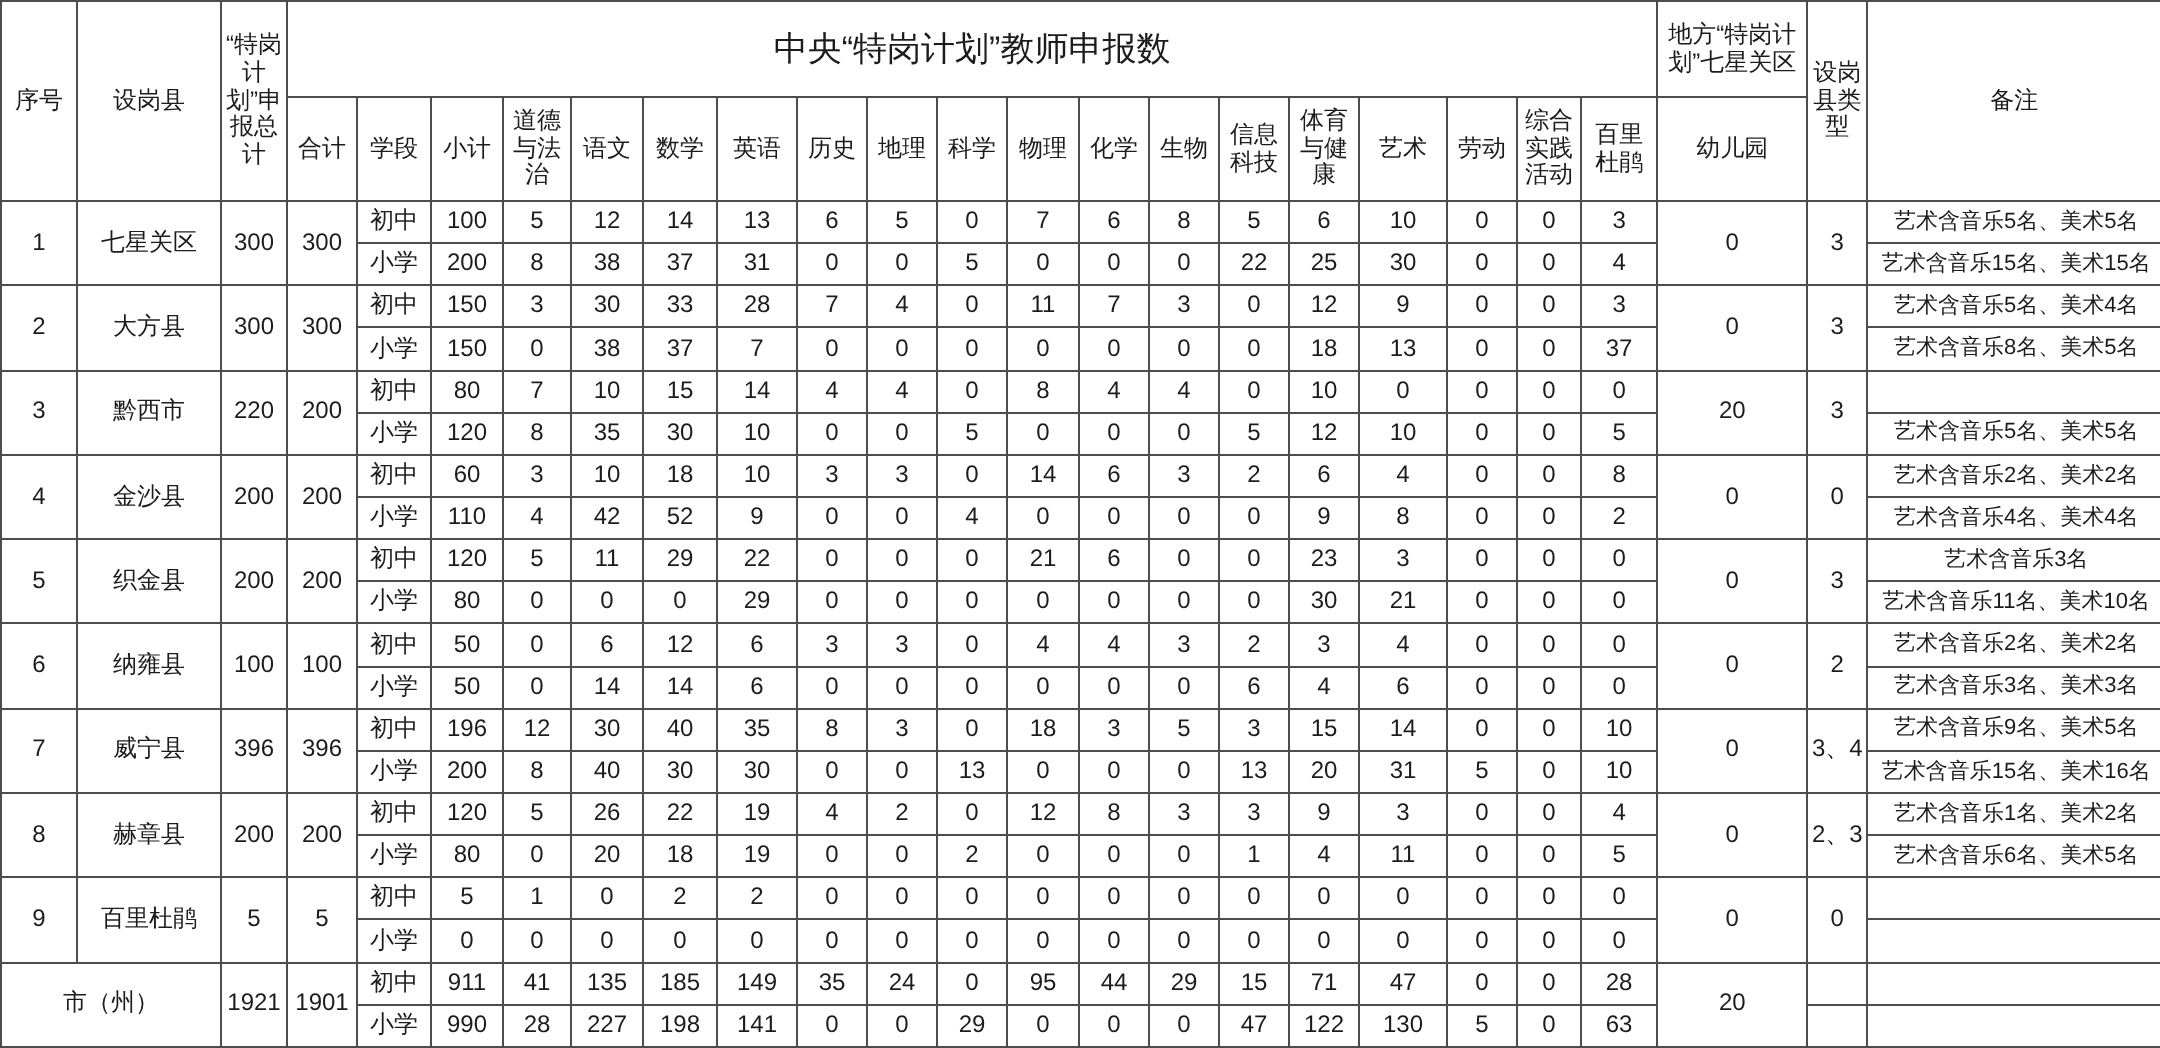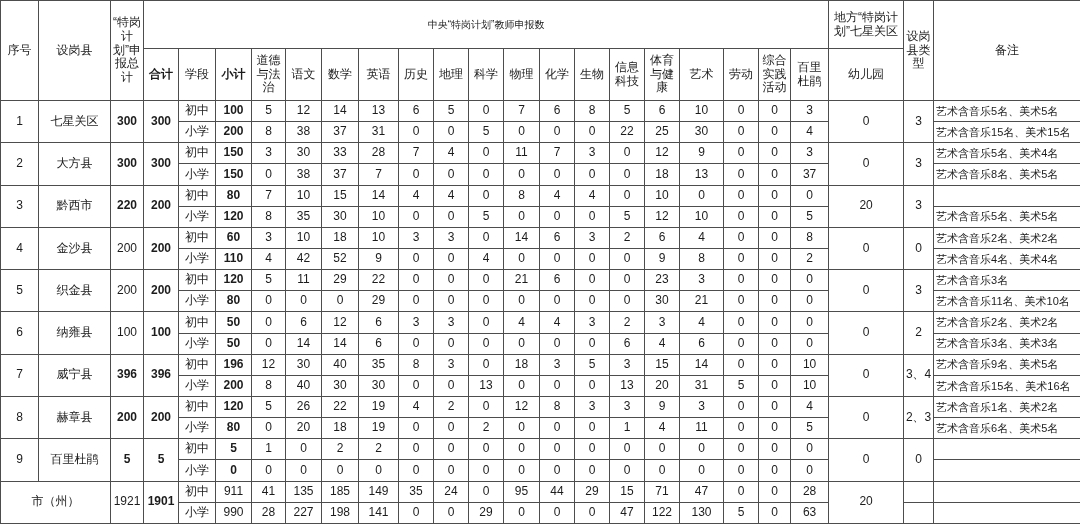--- a/index.html
+++ b/index.html
@@ -6,23 +6,23 @@
   body { width: 1080px; height: 524px; overflow: hidden;
          font-family: "Liberation Sans", sans-serif; color: #1c1c1c; }
   table { border-collapse: collapse; table-layout: fixed; width: 1080px; height: 524px;
           border: 1px solid #3a3a3a; }
   th, td { border: 1px solid #4d4d4d; text-align: center; vertical-align: middle;
            padding: 0; overflow: hidden; font-weight: normal;
            font-size: 12px; line-height: 1.15; }
   thead tr.h1 { height: 48px; }
   thead tr.h2 { height: 52px; }
   tbody tr { height: 21px; }
-  .b { font-weight: bold; }
-  td.remark { text-align: left; padding-left: 2px; font-size: 11px; white-space: nowrap; }
-  th.central { font-size: 10px; }
+  .b { font-weight: normal; }
+  td.remark { text-align: center; padding-left: 2px; font-size: 11px; white-space: nowrap; }
+  th.central { font-size: 17px; }
   .wrapcell { padding: 0 1px; }
 </style>
 </head>
 <body>
 
 <table>
   <colgroup id="cols">
       <col style="width: 38px;">
       <col style="width: 72px;">
       <col style="width: 33px;">

